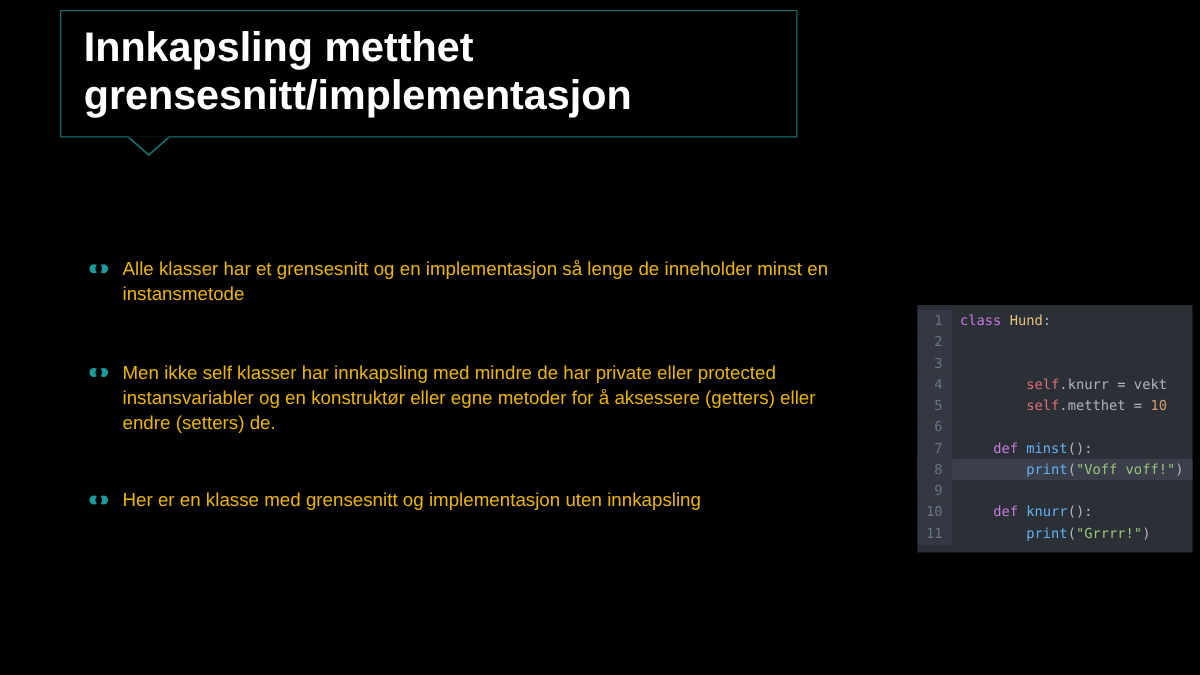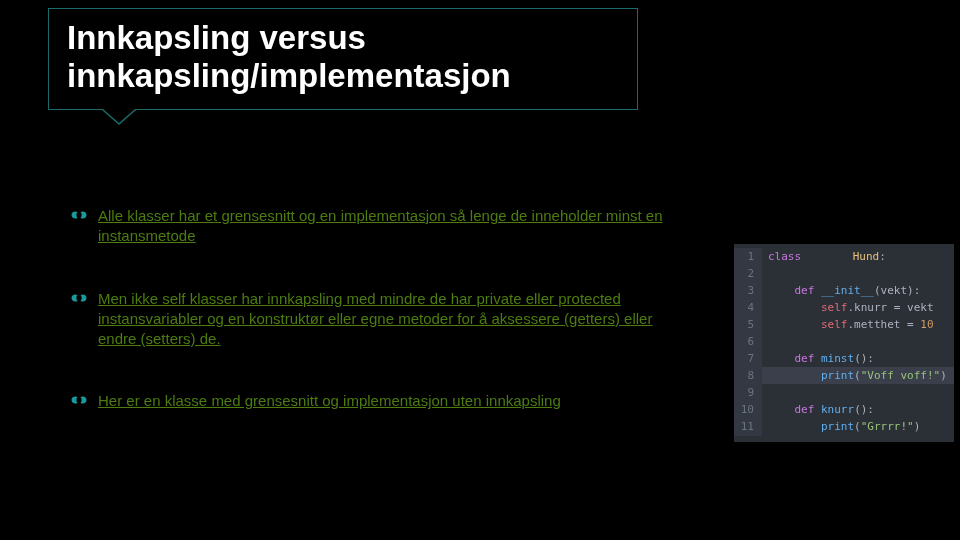--- a/index.html
+++ b/index.html
@@ -49,22 +49,21 @@
     left: 70px;
     top: 206px;
     width: 610px;
   }
   .bullet {
     position: relative;
     padding-left: 28px;
     margin-bottom: 42px;
     font-size: 15px;
     line-height: 1.35;
-    color: #4d7c0f;
-    text-decoration: underline;
+    color: #eab308;
   }
   .bullet-icon {
     position: absolute;
     left: 0;
     top: 2px;
     width: 18px;
     height: 14px;
     color: #1a9a9a;
   }
   .bullet-icon svg { display: block; }
@@ -84,32 +83,32 @@
     width: 28px;
     text-align: right;
     padding-right: 8px;
     color: #6a7380;
     background: #333842;
     user-select: none;
   }
   .code { padding-left: 6px; }
   .kw   { color: #c678dd; }
   .fn   { color: #61afef; }
-  .cls  { color: #e5c07b; margin-left: 45px; }
+  .cls  { color: #e5c07b; }
   .self { color: #e06c75; }
   .str  { color: #98c379; }
   .num  { color: #d19a66; }
   .pln  { color: #abb2bf; }
   .hl   { background: #3a3f4b; }
 </style>
 </head>
 <body>
 
 <div class="title-box">
-  <h1 class="title-text">Innkapsling versus innkapsling/implementasjon</h1>
+  <h1 class="title-text">Innkapsling metthet grensesnitt/implementasjon</h1>
 </div>
 
 <div class="content">
   <div class="bullet">
     <span class="bullet-icon">
       <svg viewBox="0 0 24 16" width="18" height="14">
           <path d="M2 8 C2 4 6 2 10 4 C8 6 8 10 10 12 C6 14 2 12 2 8 Z M22 8 C22 12 18 14 14 12 C16 10 16 6 14 4 C18 2 22 4 22 8 Z" fill="currentColor"></path>
         </svg>
     </span>
     <span>Alle klasser har et grensesnitt og en implementasjon så lenge de inneholder minst en instansmetode</span>
@@ -128,21 +127,21 @@
           <path d="M2 8 C2 4 6 2 10 4 C8 6 8 10 10 12 C6 14 2 12 2 8 Z M22 8 C22 12 18 14 14 12 C16 10 16 6 14 4 C18 2 22 4 22 8 Z" fill="currentColor"></path>
         </svg>
     </span>
     <span>Her er en klasse med grensesnitt og implementasjon uten innkapsling</span>
   </div>
 </div>
 
 <div class="code-panel" id="code-panel">
     <div class="code-line"><span class="gutter">1</span><span class="code"><span class="kw">class </span><span class="cls">Hund</span><span class="pln">:</span></span></div>
     <div class="code-line"><span class="gutter">2</span><span class="code"></span></div>
-    <div class="code-line"><span class="gutter">3</span><span class="code"><span class="pln">    </span><span class="kw">def </span><span class="fn">__init__</span><span class="pln">(vekt):</span></span></div>
+    <div class="code-line"><span class="gutter">3</span></div>
     <div class="code-line"><span class="gutter">4</span><span class="code"><span class="pln">        </span><span class="self">self</span><span class="pln">.knurr = vekt</span></span></div>
     <div class="code-line"><span class="gutter">5</span><span class="code"><span class="pln">        </span><span class="self">self</span><span class="pln">.metthet = </span><span class="num">10</span></span></div>
     <div class="code-line"><span class="gutter">6</span><span class="code"></span></div>
     <div class="code-line"><span class="gutter">7</span><span class="code"><span class="pln">    </span><span class="kw">def </span><span class="fn">minst</span><span class="pln">():</span></span></div>
     <div class="code-line hl"><span class="gutter">8</span><span class="code"><span class="pln">        </span><span class="fn">print</span><span class="pln">(</span><span class="str">"Voff voff!"</span><span class="pln">)</span></span></div>
     <div class="code-line"><span class="gutter">9</span><span class="code"></span></div>
     <div class="code-line"><span class="gutter">10</span><span class="code"><span class="pln">    </span><span class="kw">def </span><span class="fn">knurr</span><span class="pln">():</span></span></div>
     <div class="code-line"><span class="gutter">11</span><span class="code"><span class="pln">        </span><span class="fn">print</span><span class="pln">(</span><span class="str">"Grrrr!"</span><span class="pln">)</span></span></div>
   </div>
 

